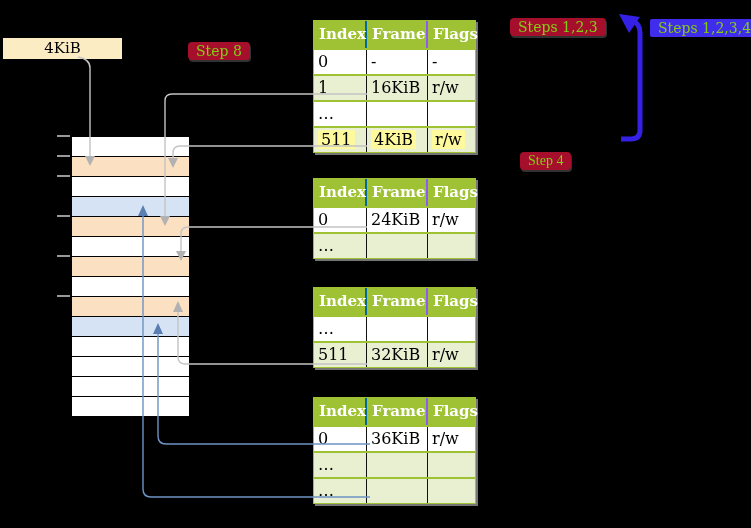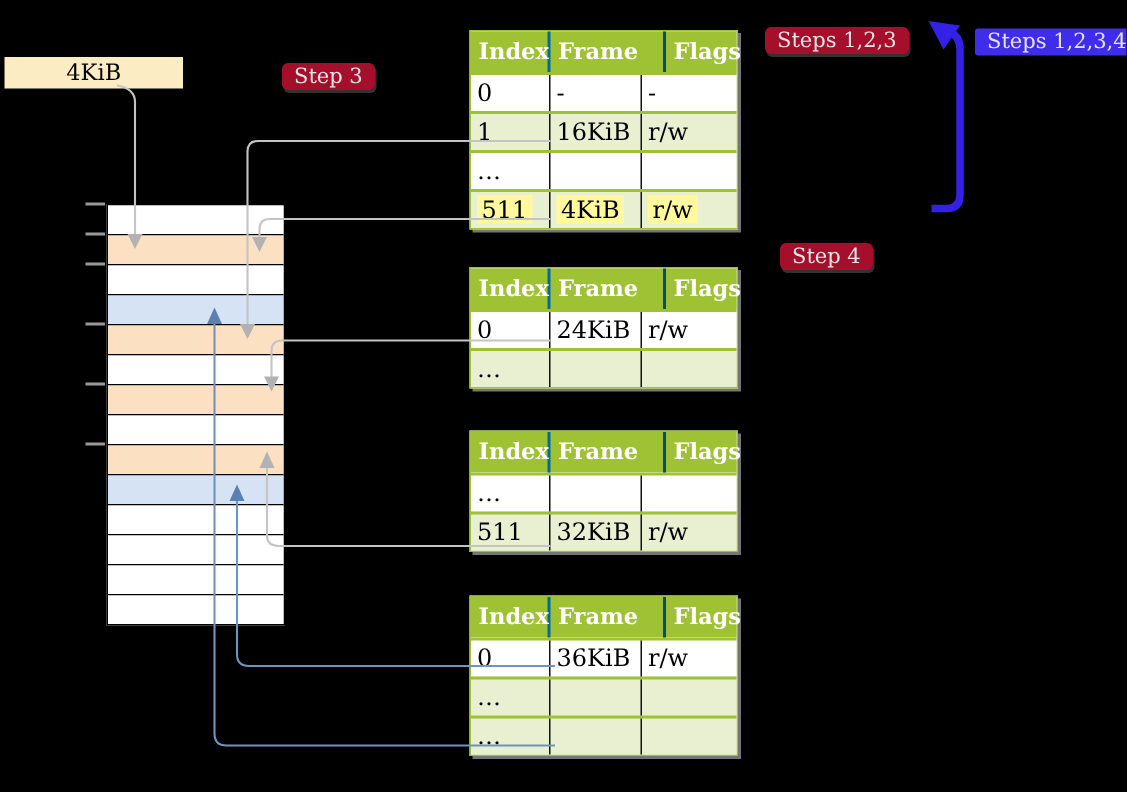--- a/index.html
+++ b/index.html
@@ -8,21 +8,21 @@
     --hl:#fdf99c; --ink:#111111;
   }
   html,body{margin:0;padding:0;}
   body{
     width:751px;height:528px;position:relative;overflow:hidden;
     background:var(--bg);
     font-family:"DejaVu Serif","Liberation Serif",serif;
   }
   
   .tag{
-    position:absolute;color:#e5e5e5;font-size:14px;line-height:16px;
+    position:absolute;color:#84cc16;font-size:14px;line-height:16px;
     padding:1px 8px;border-radius:4px;white-space:nowrap;
     background:var(--crimson);box-shadow:1px 2px 0 rgba(110,110,110,.45);
   }
   .tag.blue{background:var(--accent-blue);border-radius:2px;box-shadow:none;}
   
   .size-box{
     position:absolute;left:3px;top:38px;width:119px;height:21px;
     background:var(--cream);color:#000;font-size:15px;line-height:21px;text-align:center;
   }
   
@@ -37,40 +37,40 @@
   .ptable{
     position:absolute;left:313px;border:1.5px solid var(--green);
     box-shadow:2px 2px 0 #757575;background:#fff;font-size:16px;color:#000;
   }
   .thead{display:flex;background:var(--green);height:27px;box-sizing:border-box;}
   .th{
     color:#fff;font-weight:bold;font-size:15px;line-height:27px;padding-left:5px;
     box-sizing:border-box;
   }
   .th.c0{width:53px;border-right:2px solid #0369a1;}
-  .th.c1{width:77px;border-right:2px solid #0c4a6e;}
+  .th.c1{width:61px;border-right:2px solid #8b5cf6;}
   .th.c2{width:47px;}
   .trow{display:flex;height:26px;box-sizing:border-box;border-top:2px solid var(--green);background:#fff;}
   .trow.shaded{background:var(--green-light);}
   .td{line-height:23px;padding-left:4px;box-sizing:border-box;overflow:hidden;white-space:nowrap;}
   .td.c0{width:53px;border-right:1px solid var(--ink);}
   .td.c1{width:61px;border-right:1px solid var(--ink);}
   .td.c2{width:47px;}
   .hl{background:var(--hl);padding:0 3px;}
   
   #wires{position:absolute;left:0;top:0;z-index:10;pointer-events:none;}
 </style>
 </head>
 <body>
 
 <div class="size-box">4KiB</div>
-<div class="tag" style="left:188px;top:42px;">Step 3</div>
+<div class="tag" style="left:188px;top:42px;">Step 8</div>
 <div class="tag" style="left:510px;top:18px;">Steps 1,2,3</div>
 <div class="tag blue" style="left:650px;top:19px;">Steps 1,2,3,4</div>
-<div class="tag" style="left:520px;top:162px;">Step 4</div>
+<div class="tag" style="left:520px;top:152px;font-family:Liberation Serif, serif;">Step 4</div>
 
 <div id="memory-column">
     <div class="mem-row" style="background: rgb(255, 255, 255);"></div>
     <div class="mem-row" style="background: rgb(252, 224, 194);"></div>
     <div class="mem-row" style="background: rgb(255, 255, 255);"></div>
     <div class="mem-row" style="background: rgb(214, 227, 244);"></div>
     <div class="mem-row" style="background: rgb(252, 224, 194);"></div>
     <div class="mem-row" style="background: rgb(255, 255, 255);"></div>
     <div class="mem-row" style="background: rgb(252, 224, 194);"></div>
     <div class="mem-row" style="background: rgb(255, 255, 255);"></div>

